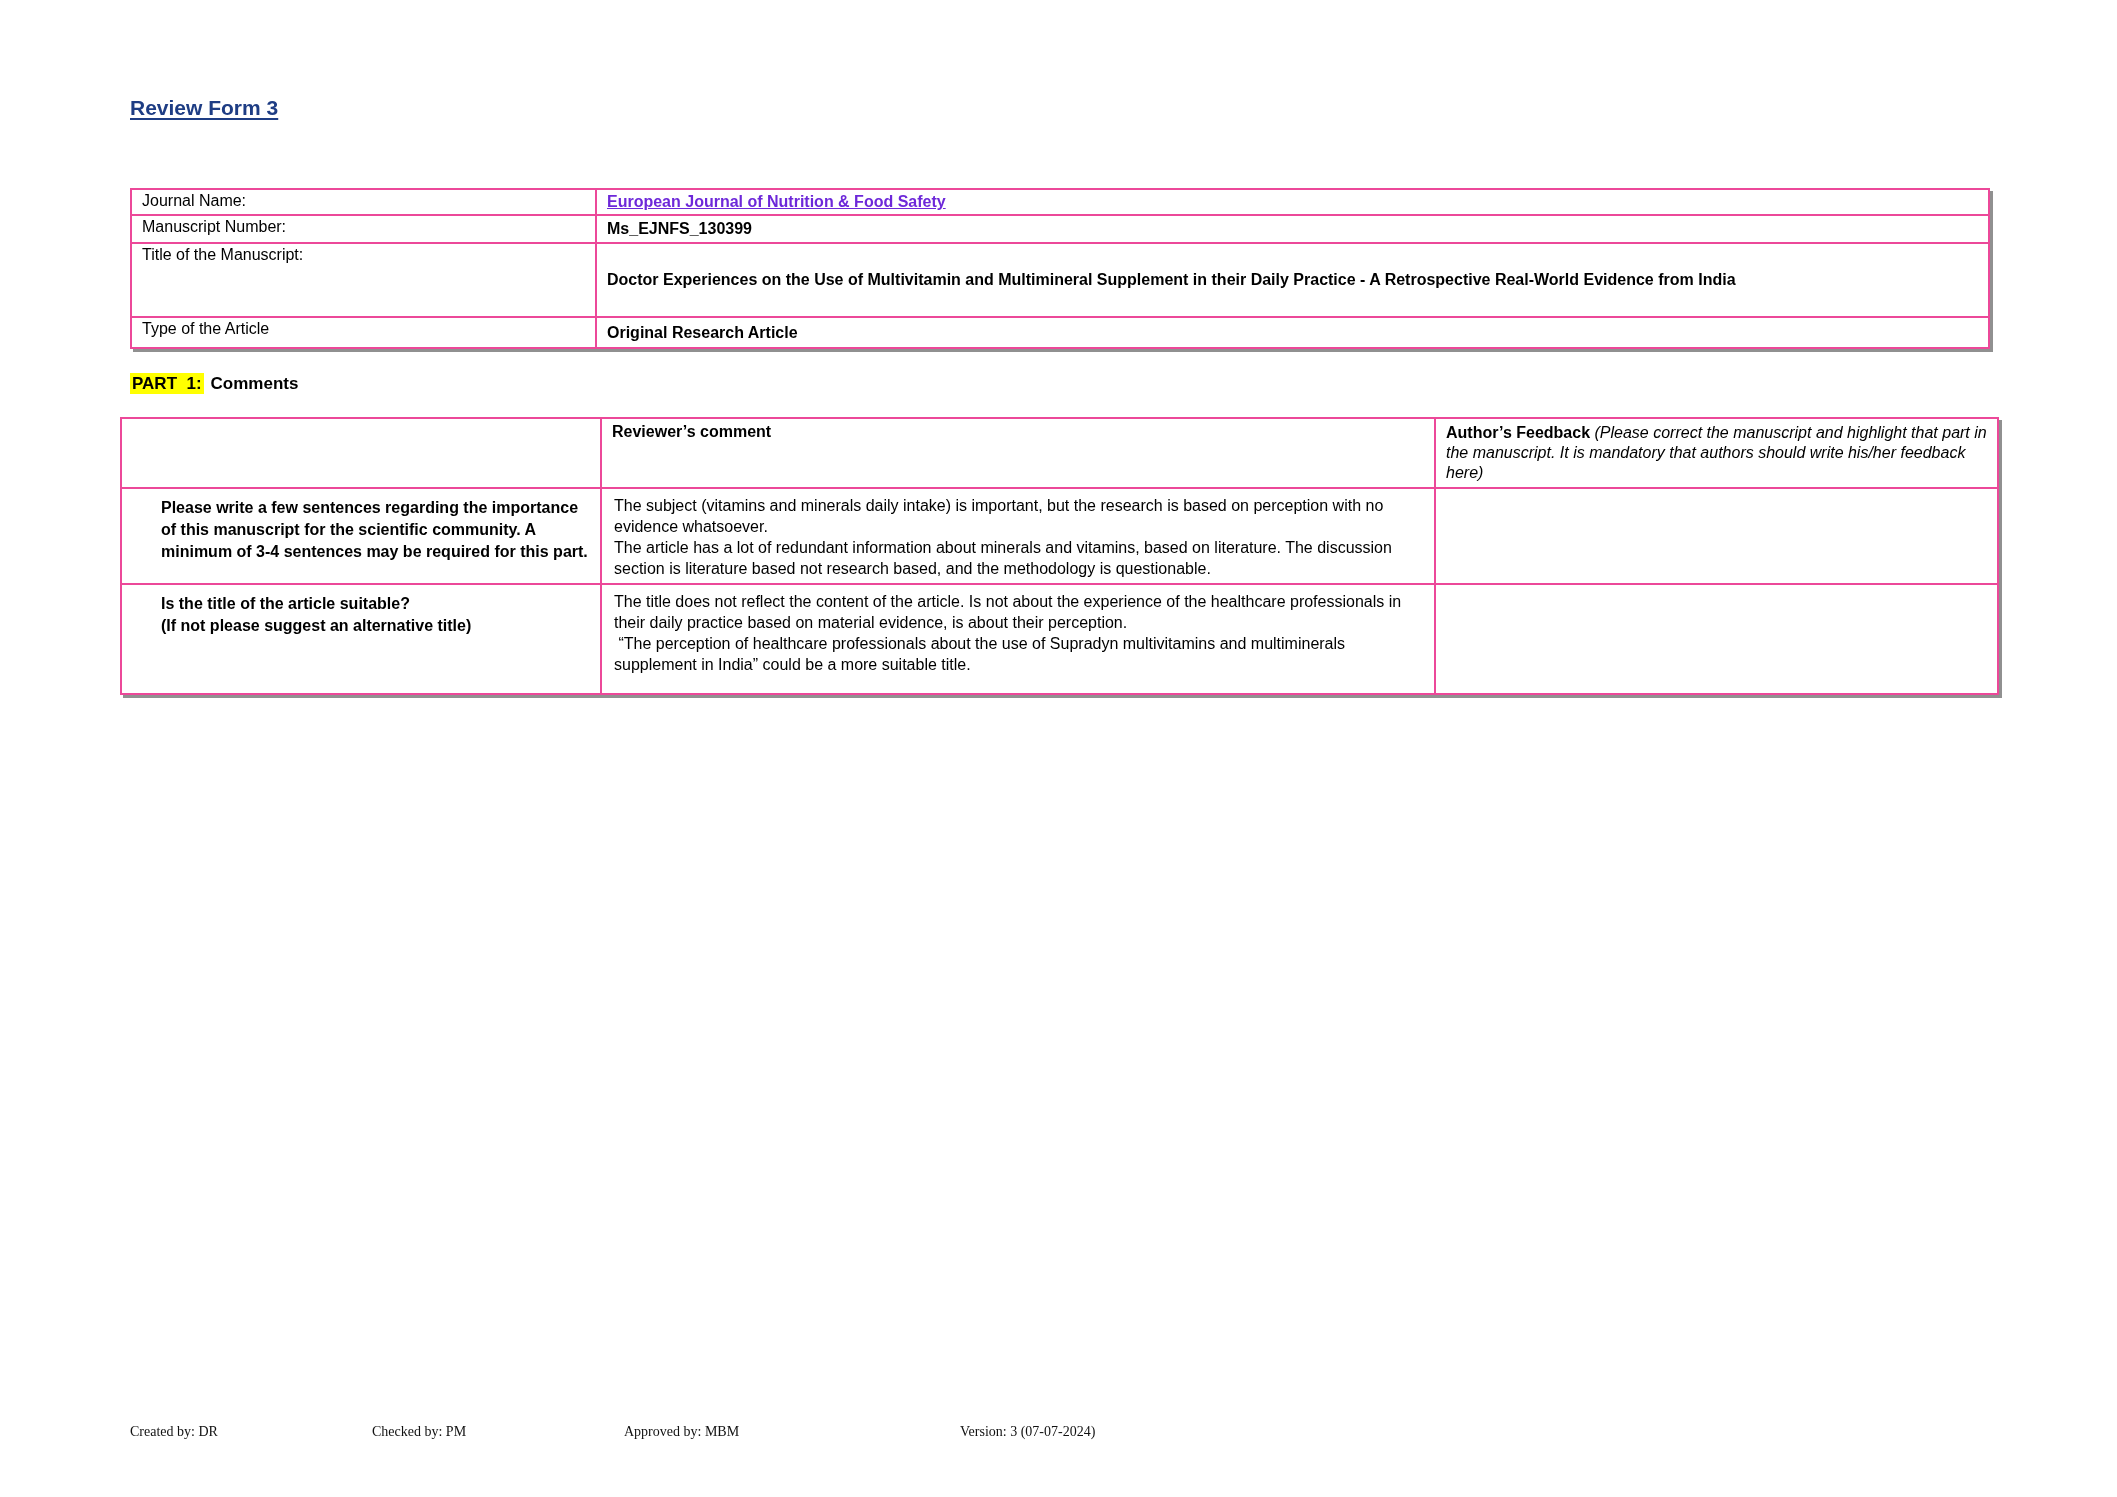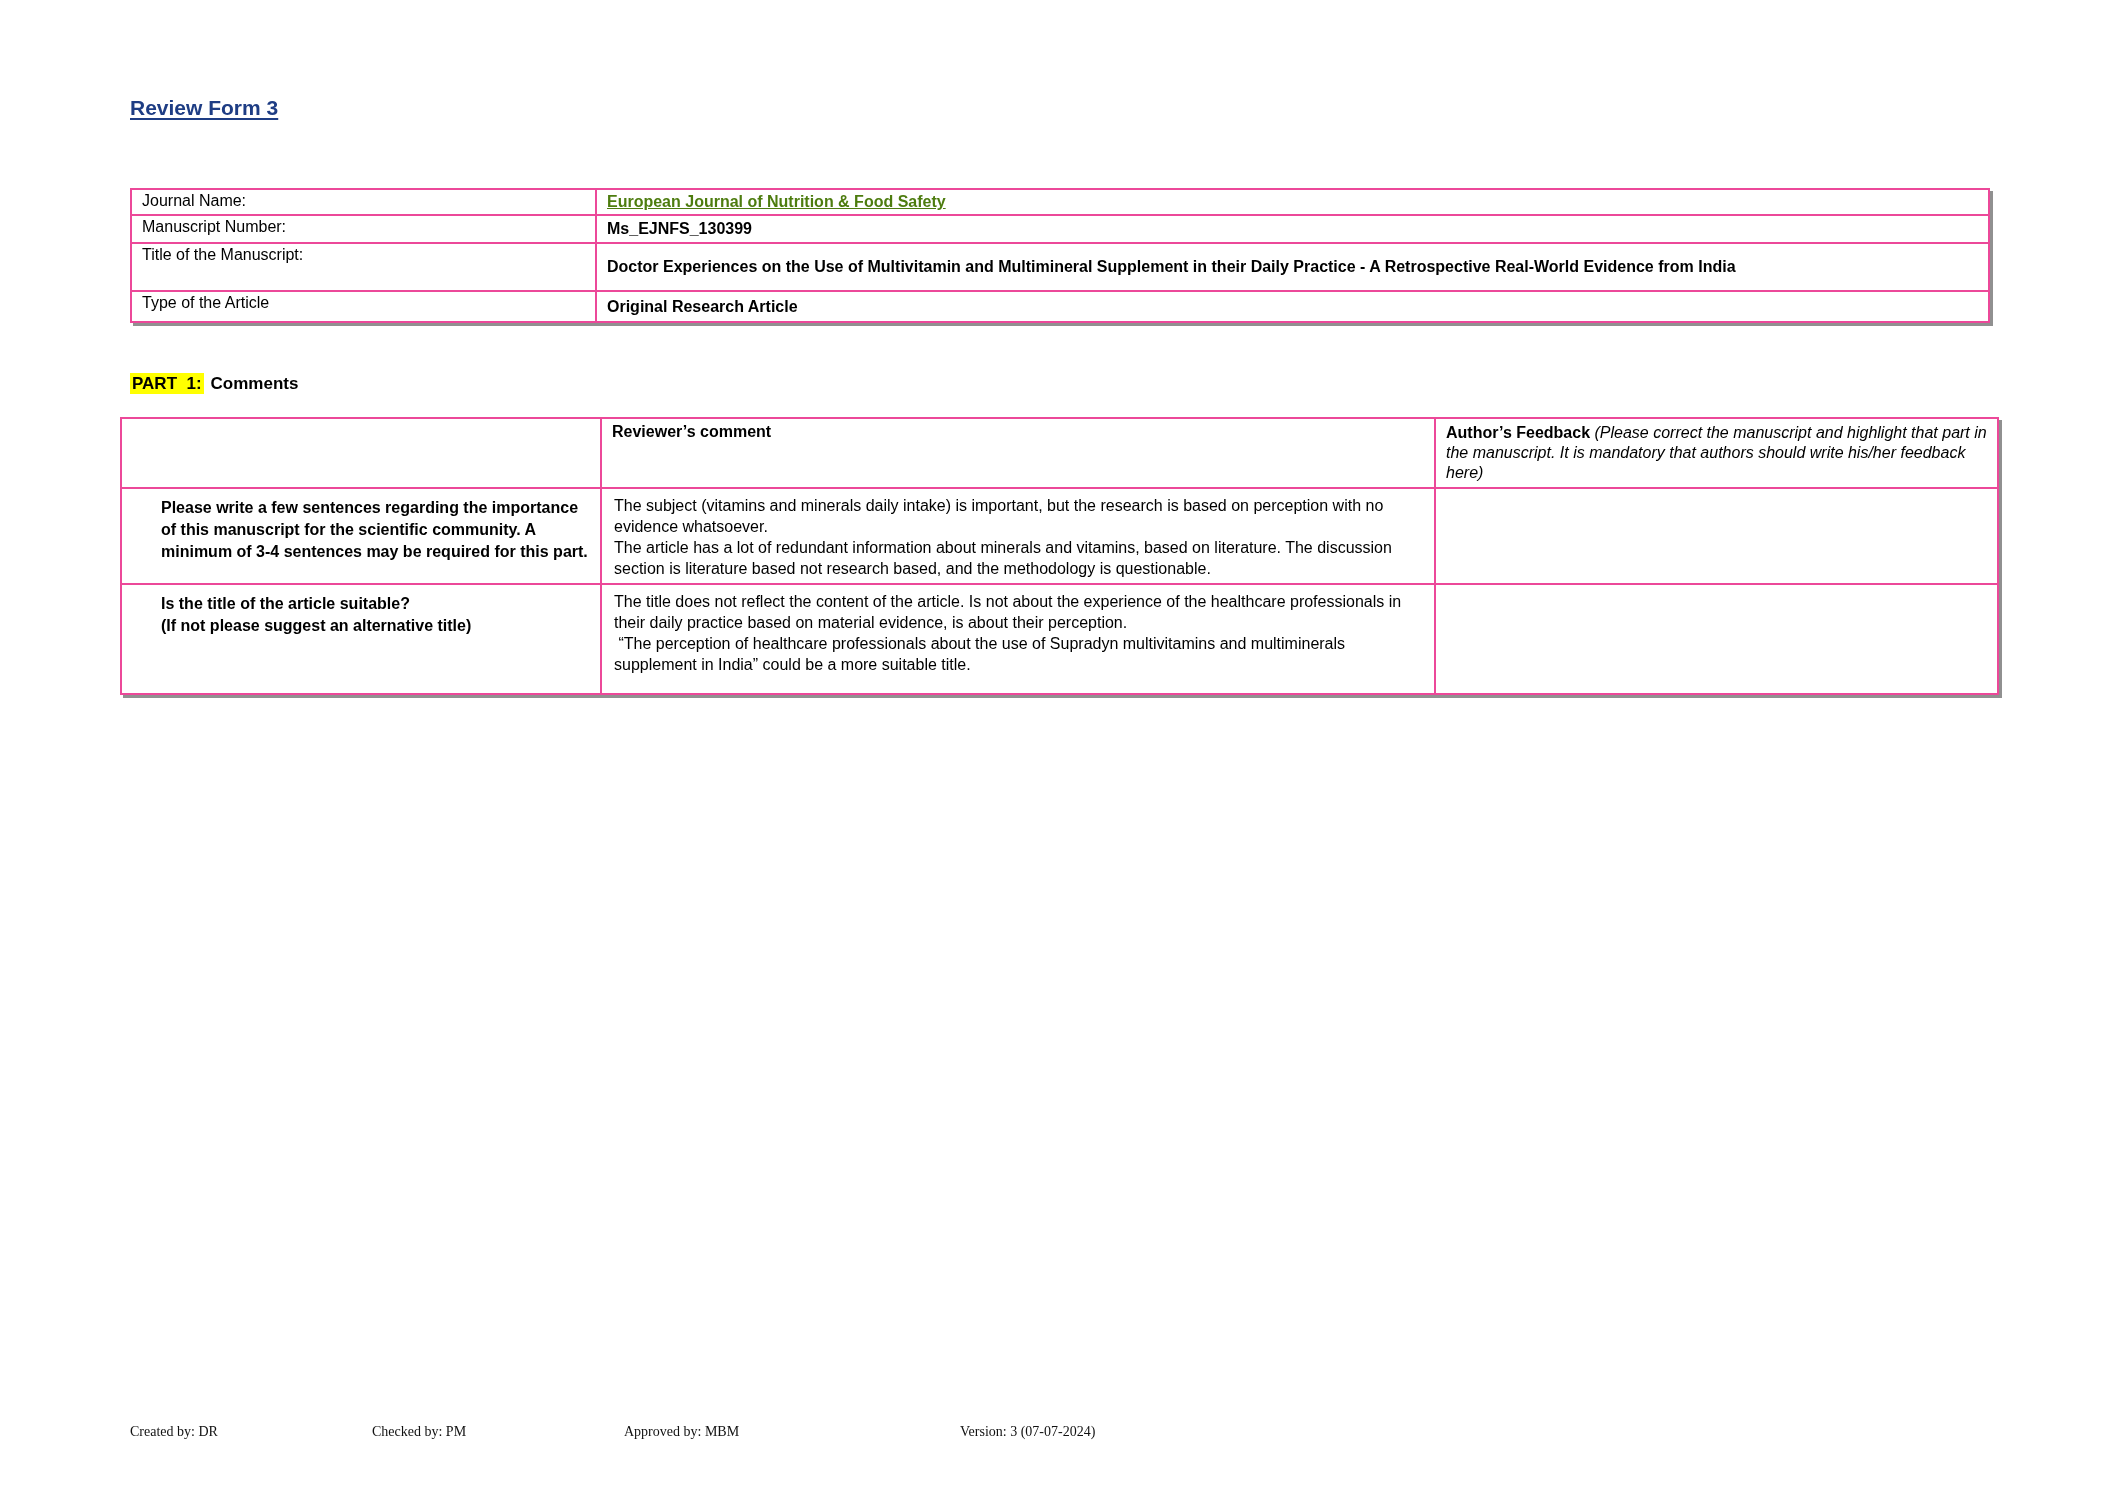--- a/index.html
+++ b/index.html
@@ -32,24 +32,24 @@
   .shadow { box-shadow: 3px 3px 0 #909090; }
 
   
   .t1 { position: absolute; left: 130px; top: 188px; width: 1860px; }
   .t1 .c1 { width: 465px; }
   .t1 td { padding: 2px 10px; }
   .t1 .lbl { vertical-align: top; font-weight: normal; }
   .t1 .val { font-weight: bold; vertical-align: middle; }
   .t1 .r1 { height: 26px; }
   .t1 .r2 { height: 28px; }
-  .t1 .r3 { height: 48px; }
+  .t1 .r3 { height: 74px; }
   .t1 .r4 { height: 31px; }
   .link {
-    color: #4d7c0f;
+    color: #6d28d9;
     font-weight: bold;
     text-decoration: underline;
     cursor: pointer;
   }
 
   
   .part-heading {
     position: absolute;
     left: 130px;
     top: 374px;

